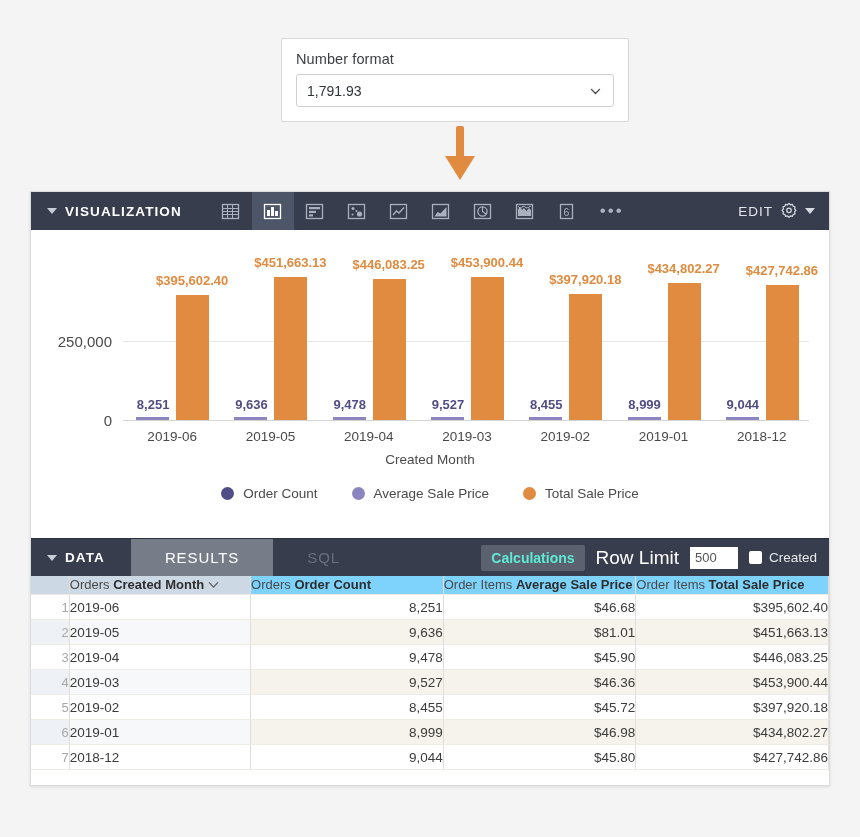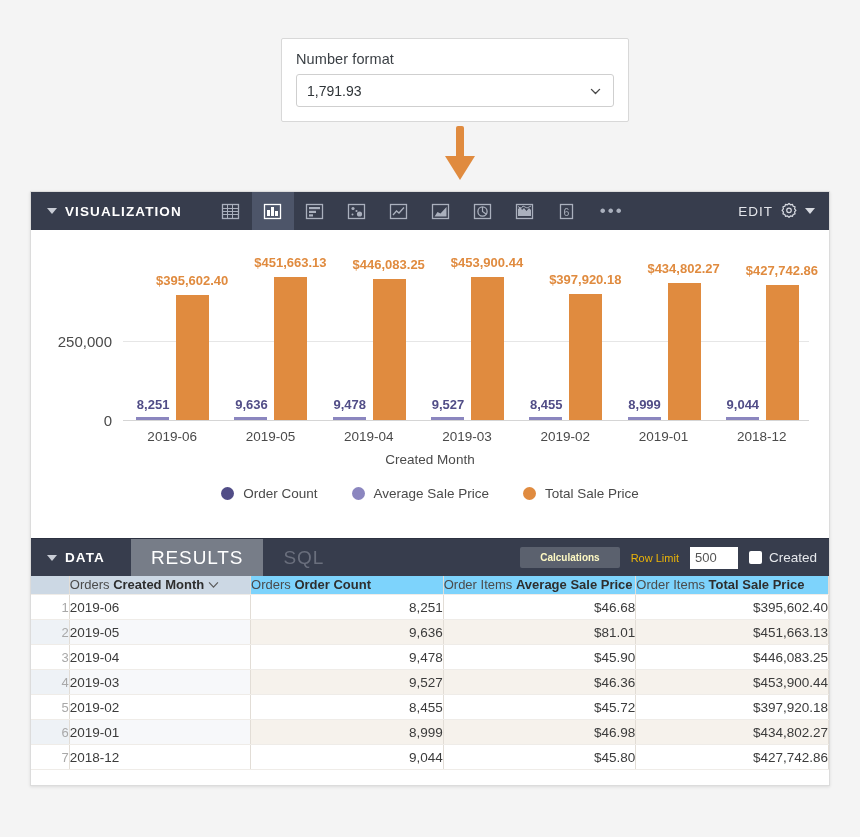--- a/index.html
+++ b/index.html
@@ -173,35 +173,35 @@
   }
   .legend-item { display: flex; align-items: center; gap: 9px; }
   .legend-dot { width: 13px; height: 13px; border-radius: 50%; }
   .legend-text { font-size: 13.5px; color: #4a4a4a; }
 
   
   #data-bar { border-top: 1px solid #2c3140; }
   .data-tab {
     height: 100%;
     display: flex; align-items: center;
-    padding: 0 20px;
-    font-size: 19px;
+    padding: 0 34px;
+    font-size: 15px;
     letter-spacing: .9px;
   }
   .data-tab.active { background: #777d88; color: #ffffff; }
   .data-tab.dim { color: #6a6f7d; }
   #data-right { margin-left: auto; display: flex; align-items: center; padding-right: 12px; gap: 11px; }
   #calculations-btn {
     background: #5b616e;
-    color: #fef9c3;
-    font-size: 10px; font-weight: bold;
-    padding: 5px 20px;
+    color: #5eead4;
+    font-size: 14px; font-weight: bold;
+    padding: 5px 10px;
     border-radius: 2px;
   }
-  #rowlimit-label { font-size: 11px; color: #eab308; }
+  #rowlimit-label { font-size: 19px; color: #ffffff; }
   #rowlimit-input {
     width: 48px; height: 22px;
     background: #fff; color: #555;
     border: 1px solid #fff;
     font-size: 13px;
     font-family: "Liberation Sans", sans-serif;
     padding: 0 4px;
   }
   #totals-wrap { display: flex; align-items: center; gap: 7px; }
   #totals-box { width: 13px; height: 13px; background: #fff; border-radius: 2px; }

